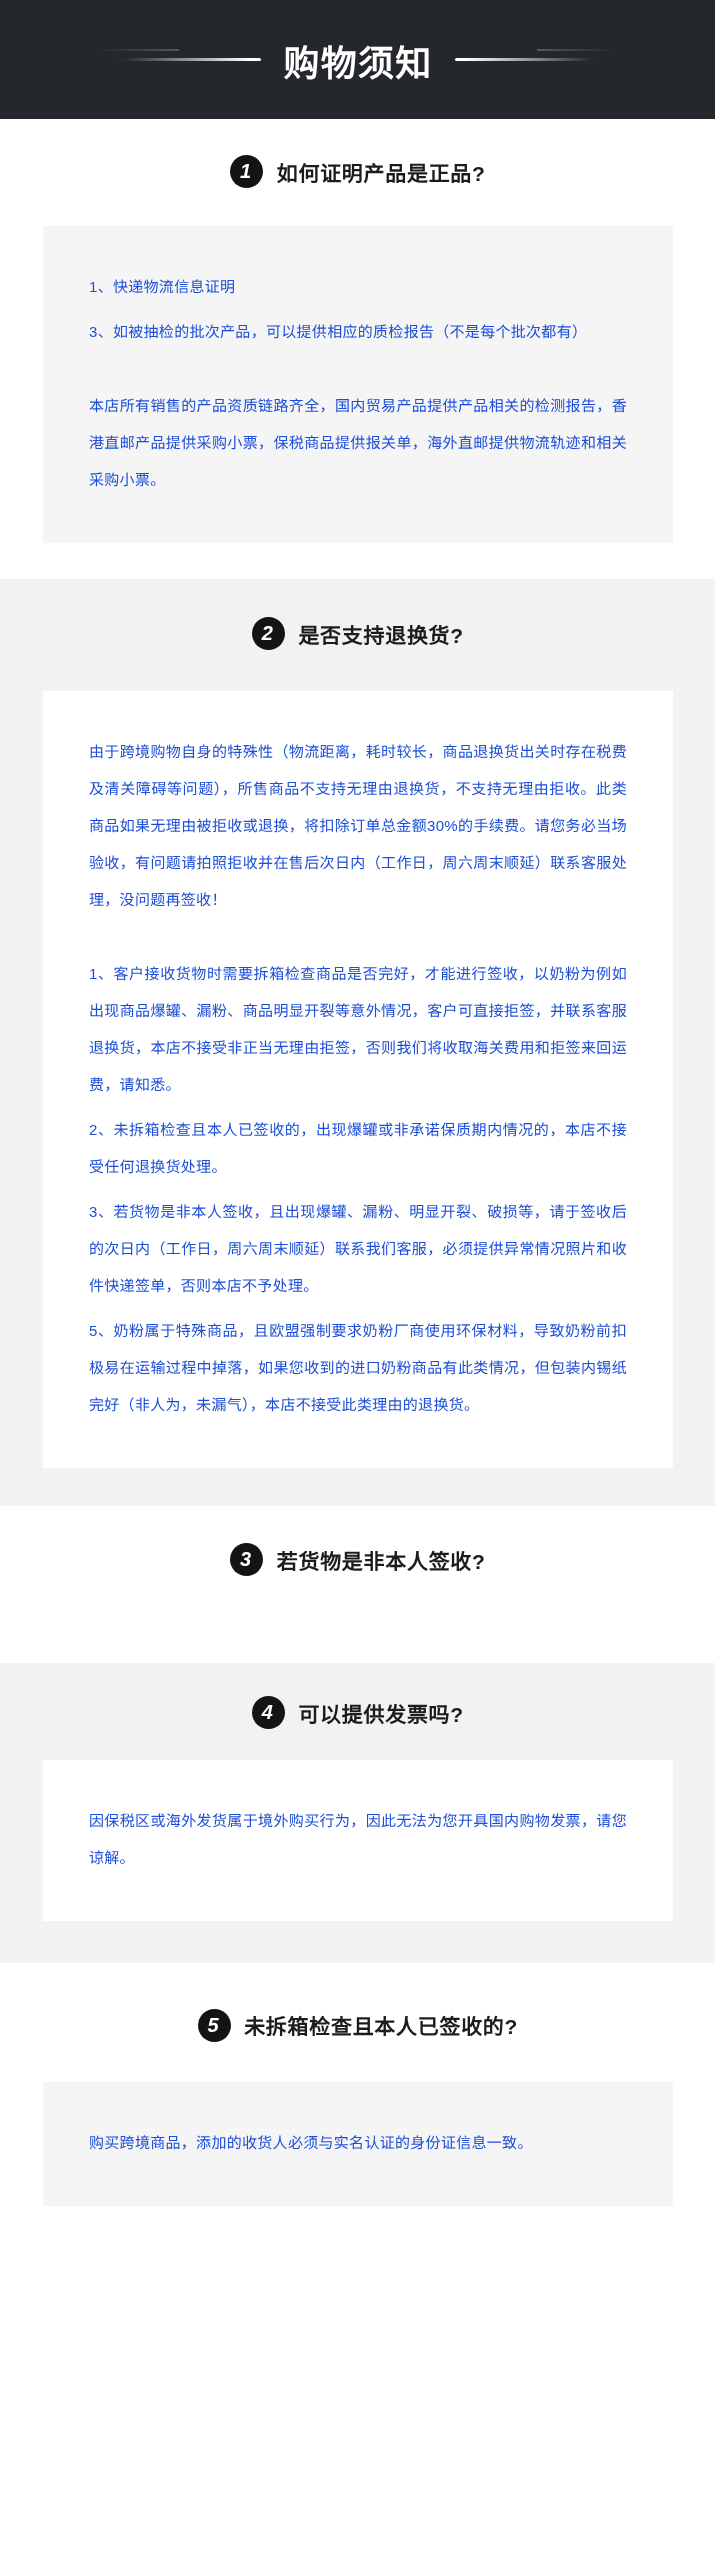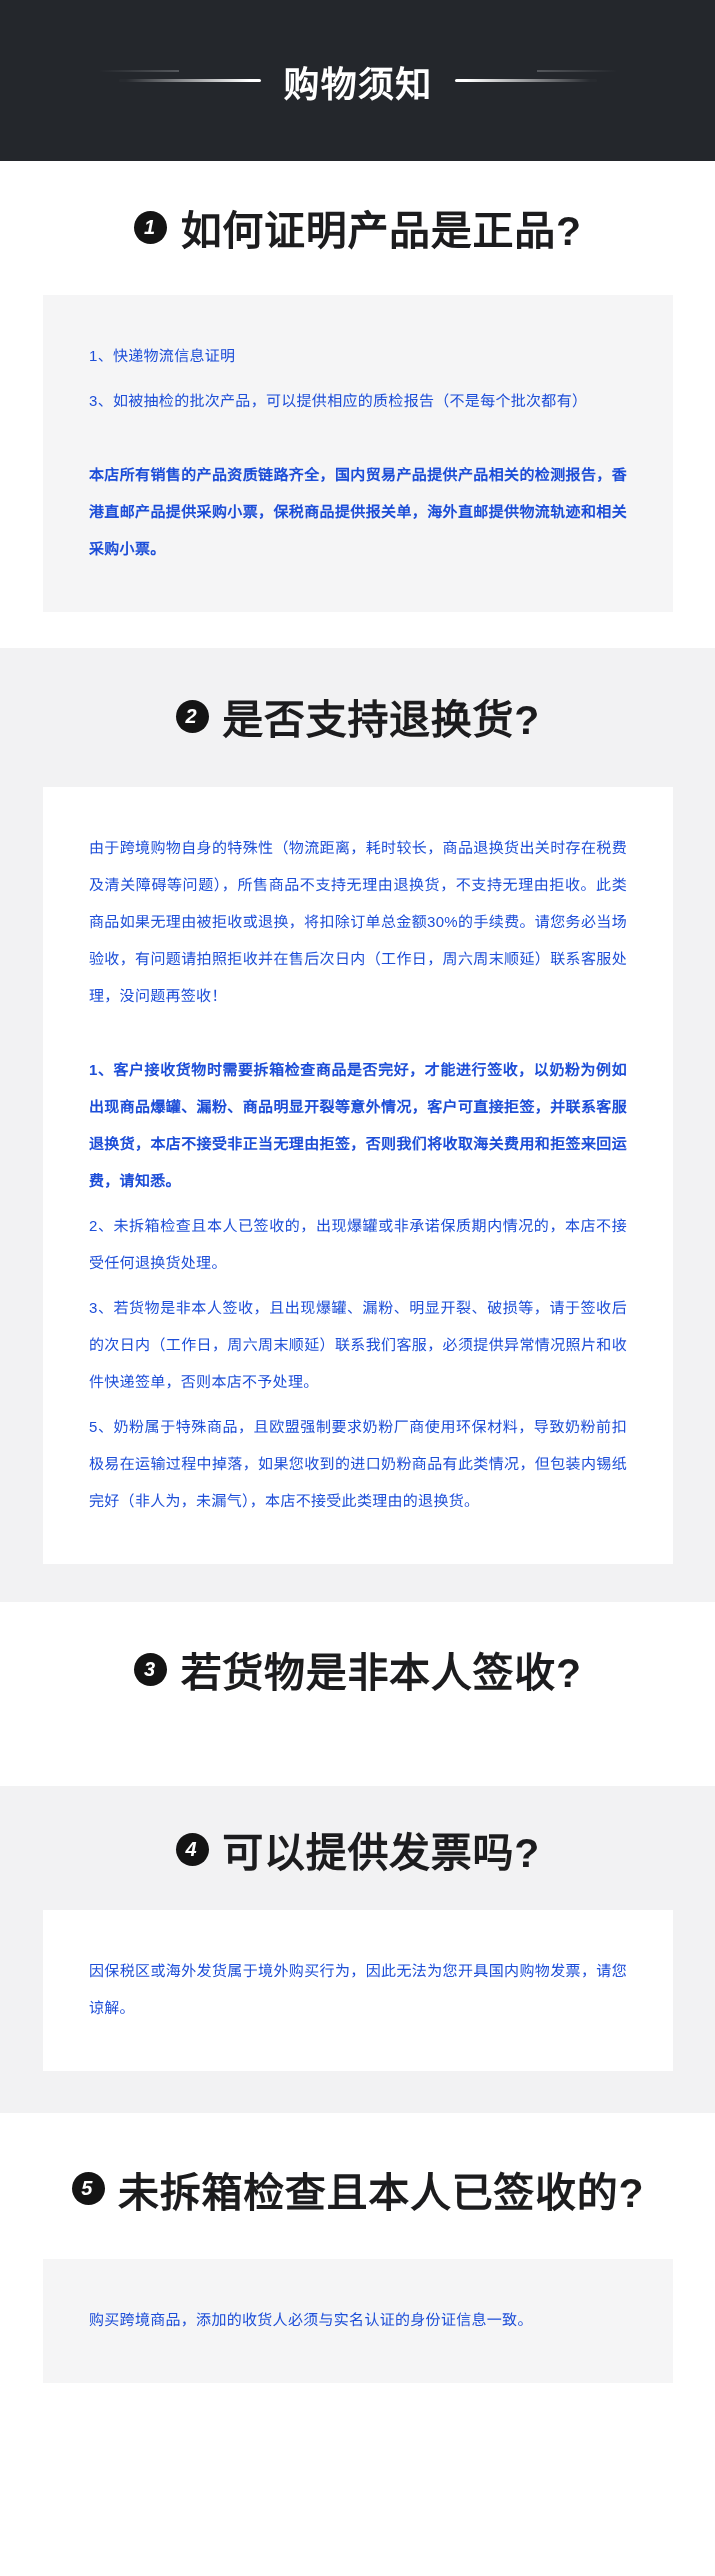--- a/index.html
+++ b/index.html
@@ -5,21 +5,21 @@
   html,body{margin:0;padding:0;}
   body{
     width:716px;
     background:#ffffff;
     font-family:"Liberation Sans","DejaVu Sans",sans-serif;
     -webkit-font-smoothing:antialiased;
   }
 
   
   .banner{
-    height:161px;
+    height:119px;
     background:#24272c;
     display:flex;
     align-items:center;
     justify-content:center;
   }
   .banner h1{
     margin:0 22.5px;
     font-size:36px;
     font-weight:800;
     color:#ffffff;
@@ -73,21 +73,21 @@
     display:inline-flex;
     align-items:center;
     justify-content:center;
     margin-right:13.3px;
     flex:0 0 auto;
     padding-right:2.7px;
     box-sizing:border-box;
   }
   .sec-heading h2{
     margin:0;
-    font-size:41px;
+    font-size:21px;
     font-weight:800;
     color:#1c1c1e;
     letter-spacing:0.7px;
     white-space:nowrap;
   }
 
   
   .card{
     margin:0 43px;
     padding:34px 38px 37px;
@@ -96,21 +96,21 @@
   .card.gray{ background:#f5f5f6; }
   .card.white{ background:#ffffff; }
   .card p{
     margin:8px;
     font-size:15px;
     line-height:37px;
     color:#1d4ed8;
     letter-spacing:0.3px;
     text-align:justify;
   }
-  .card p.gap-top{ margin-top:37px;font-weight:bold; }
+  .card p.gap-top{ margin-top:37px; }
 
   
   .sec-white-1{ padding:36px 0 36px; background:#ffffff; }
   .sec-white-1 .sec-heading{ margin-bottom:38px; }
 
   .band{ background:#f2f2f3; }
   .band-2{ padding:38px 0 38px; }
   .band-2 .sec-heading{ margin-bottom:41px; }
 
   .sec-white-3{ padding:37px 0 46px; background:#ffffff; }

